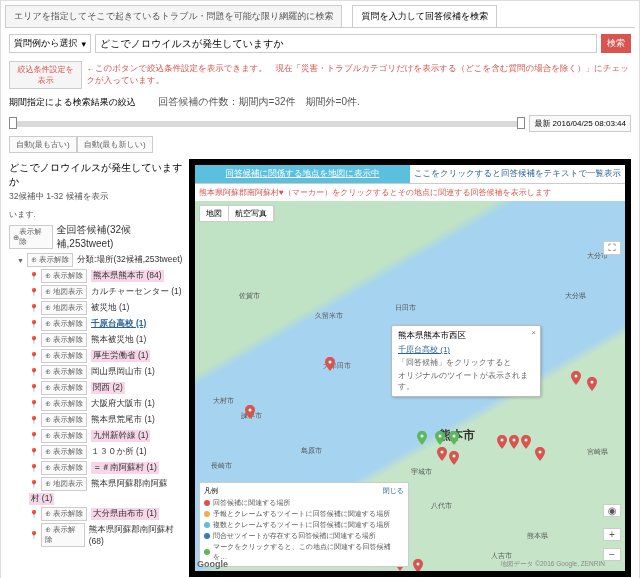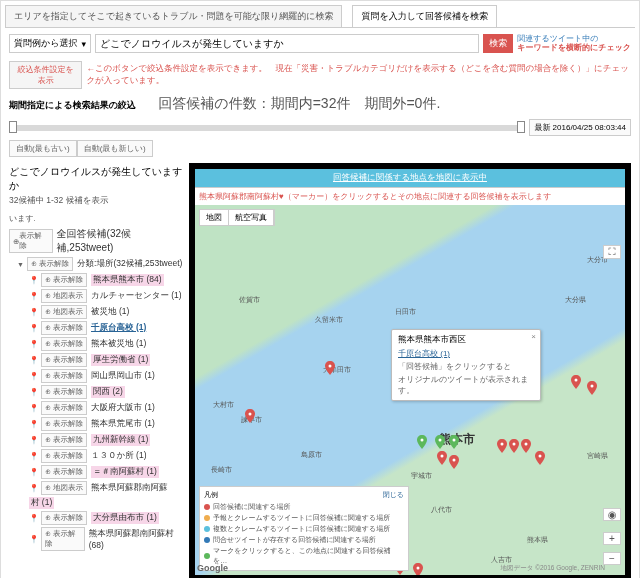--- a/index.html
+++ b/index.html
@@ -11,22 +11,22 @@
 .qrow{display:flex;align-items:center;gap:4px;padding:6px 4px}
 .sel{border:1px solid #ccc;padding:2px 4px;font-size:9px;background:#fff;display:flex;align-items:center}
 .qinput{flex:1;border:1px solid #ccc;padding:3px 4px;font-size:10px}
 .sbtn{background:#d9534f;color:#fff;border:none;padding:3px 6px;font-size:9px}
 .tlink{color:#337ab7;font-size:8px;line-height:1.1}
 .tlink .kw{color:#d9534f;font-weight:bold}
 .filtrow{display:flex;align-items:center;gap:4px;padding:2px 4px;font-size:8.5px}
 .fbtn{background:#f5f5f5;border:1px solid #ccc;color:#d9534f;padding:2px 4px;font-size:8px}
 .redtxt{color:#d9534f}
 .prow{padding:4px;font-size:9px}
-.prow .lbl{font-weight:bold;display:inline-block;margin-right:20px}
-.prow .cnt{color:#555;font-size:14px}
+.prow .lbl{font-weight:normal;display:inline-block;margin-right:20px}
+.prow .cnt{color:#555;font-size:10px}
 .slrow{display:flex;align-items:center;gap:4px;padding:2px 4px;font-size:8px}
 .slbox{border:1px solid #ccc;padding:2px 4px;background:#fafafa}
 .slider{flex:1;height:6px;background:#d9d9d9;position:relative}
 .shand{position:absolute;width:8px;height:12px;background:#fff;border:1px solid #888;top:-4px}
 .olrow{display:flex;justify-content:flex-start;padding:2px 4px;font-size:8px}
 .obox{border:1px solid #ccc;padding:2px 6px;background:#fafafa;color:#666}
 .main{display:flex;gap:4px;padding:4px}
 .side{width:176px}
 .side h3{font-size:10px;font-weight:normal;padding:2px 0}
 .side .sub{font-size:8.5px;color:#555;padding-bottom:4px}
@@ -76,21 +76,20 @@
   <div class="tab active">質問を入力して回答候補を検索</div>
  </div>
 
  <div class="qrow">
   <div class="sel">
         <span>質問例から選択</span>
         <span style="margin-left:4px">▾</span>
       </div>
   <input class="qinput" value="どこでノロウイルスが発生していますか" style="">
   <button class="sbtn">検索</button>
-  <div class="tlink"><span>関連するツイート中の</span><br><span class="kw">キーワードを横断的にチェック</span></div>
  </div>
 
  <div class="filtrow">
   <button class="fbtn">絞込条件設定を表示</button>
   <span class="redtxt">←このボタンで絞込条件設定を表示できます。　現在「災害・トラブルカテゴリだけを表示する（どこを含む質問の場合を除く）」にチェックが入っています。</span>
  </div>
 
  <div class="prow">
   <span class="lbl">期間指定による検索結果の絞込</span>
   <span class="cnt">回答候補の件数：期間内=32件　期間外=0件.</span>
@@ -204,20 +203,21 @@
             <span class="pin">📍</span>
             <span class="tbtn">⊕ 表示解除</span>
             <span class="cat ">熊本県阿蘇郡南阿蘇村 (68)</span>
           </div>
         </div>
   </div>
 
   <div class="mapc">
    <div class="mhdr">
     <div class="mbtn blue">回答候補に関係する地点を地図に表示中</div>
+    <div class="mbtn link">ここをクリックすると回答候補をテキストで一覧表示</div>
    </div>
    <div class="mnote">熊本県阿蘇郡南阿蘇村♥（マーカー）をクリックするとその地点に関連する回答候補を表示します</div>
    <div class="map">
     <div class="maptabs">
             <span>地図</span>
             <span>航空写真</span>
           </div>
     <div id="mlbls">
             <div class="mlbl" style="left: 44px; top: 90px;">佐賀市</div>
             <div class="mlbl" style="left: 120px; top: 110px;">久留米市</div>

